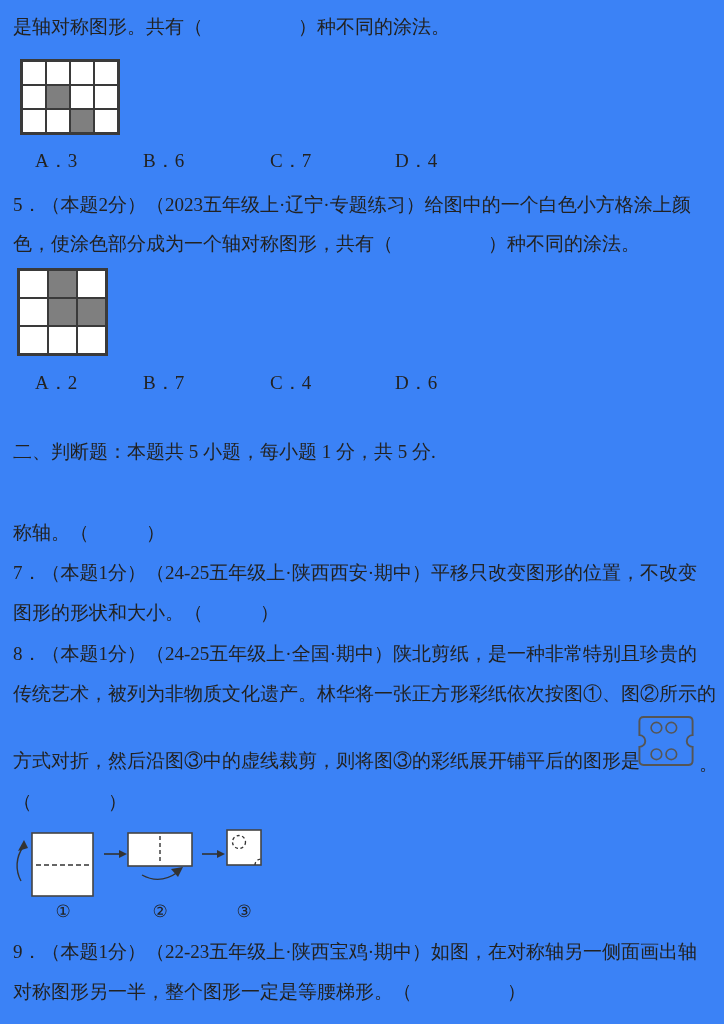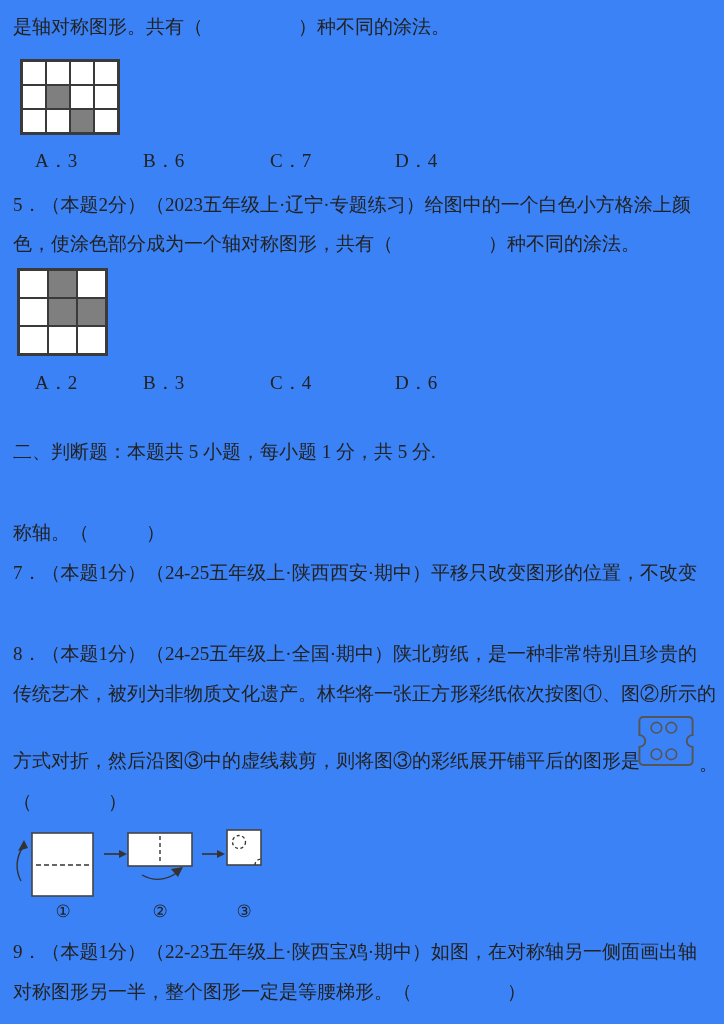--- a/index.html
+++ b/index.html
@@ -58,30 +58,31 @@
       <div class="cell"></div>
       <div class="cell shaded"></div>
       <div class="cell shaded"></div>
       <div class="cell"></div>
       <div class="cell"></div>
       <div class="cell"></div>
     </div>
 
   <div class="optrow" style="top:370px;">
     <span class="opt" style="left:35px;">A．2</span>
-    <span class="opt" style="left:143px;">B．3</span>
+    <span class="opt" style="left:143px;">B．7</span>
     <span class="opt" style="left:270px;">C．4</span>
     <span class="opt" style="left:395px;">D．6</span>
   </div>
 
   <div class="t" style="top:441px;">二、判断题：本题共 5 小题，每小题 1 分，共 5 分.</div>
 
   <div class="t" style="top:522px;">称轴。（　　　）</div>
 
   <div class="t" style="top:562px;">7．（本题1分）（24-25五年级上·陕西西安·期中）平移只改变图形的位置，不改变</div>
+  <div class="t" style="top:602px;">图形的形状和大小。（　　　）</div>
 
   <div class="t" style="top:643px;">8．（本题1分）（24-25五年级上·全国·期中）陕北剪纸，是一种非常特别且珍贵的</div>
   <div class="t" style="top:683px;">传统艺术，被列为非物质文化遗产。林华将一张正方形彩纸依次按图①、图②所示的</div>
   <div class="t" style="top:750px;">方式对折，然后沿图③中的虚线裁剪，则将图③的彩纸展开铺平后的图形是</div>
 
   <div class="absfig" style="left:638px;top:716px;">
     <svg width="56" height="50" viewBox="0 0 52 47">
       <path d="M 5,1 H 47 Q 51,1 51,5 V 18 A 5.5,5.5 0 0 0 51,29 V 42 Q 51,46 47,46 H 5 Q 1,46 1,42 V 29 A 5.5,5.5 0 0 0 1,18 V 5 Q 1,1 5,1 Z" fill="none" stroke="#555555" stroke-width="1.8"></path>
       <circle cx="17" cy="11" r="5" fill="none" stroke="#555555" stroke-width="1.5"></circle>
       <circle cx="31" cy="11" r="5" fill="none" stroke="#555555" stroke-width="1.5"></circle>

